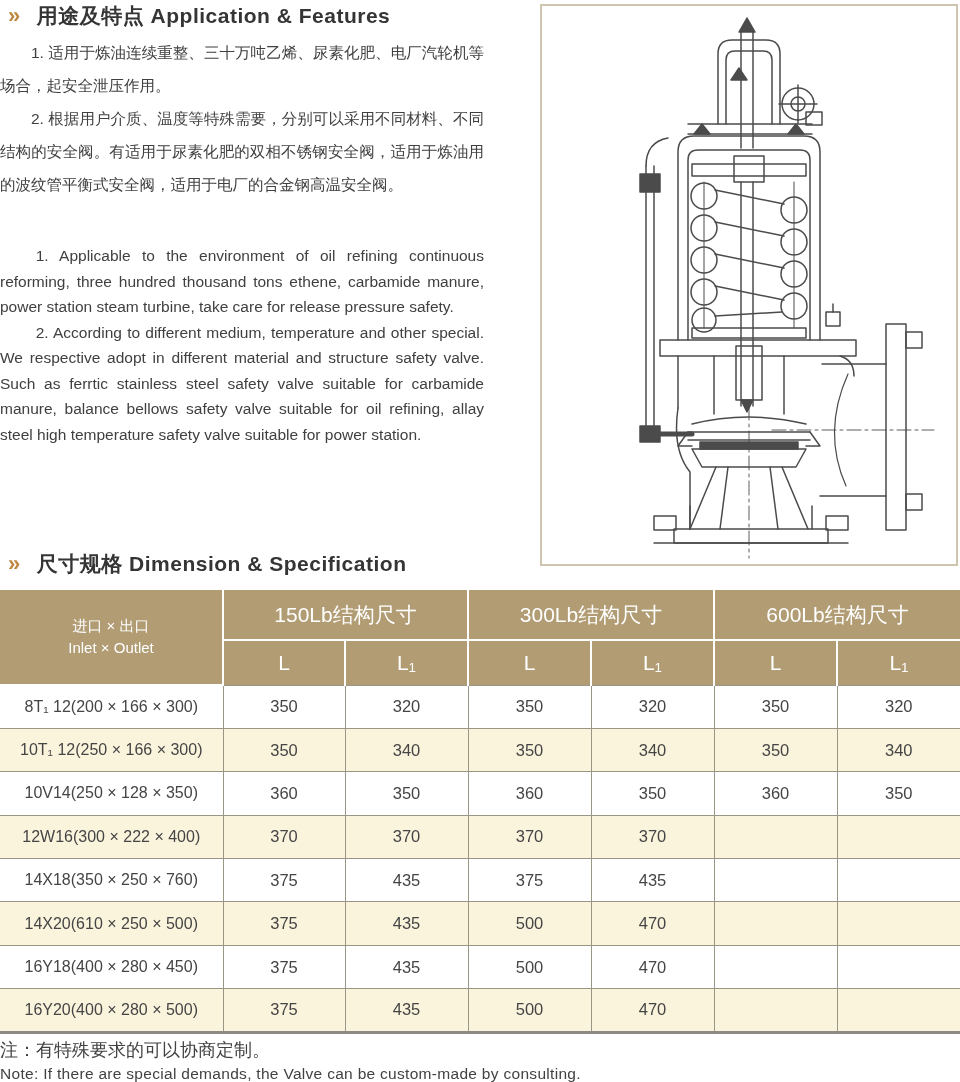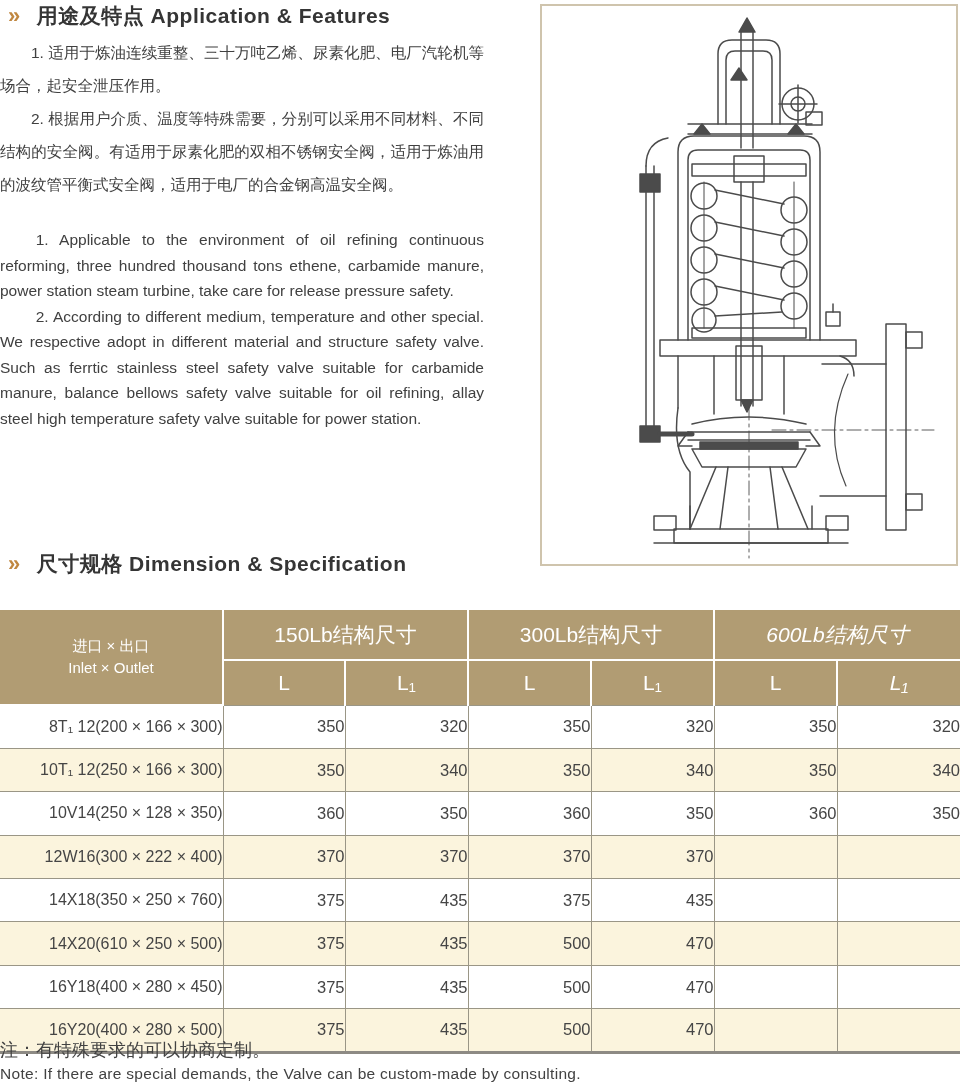--- a/index.html
+++ b/index.html
@@ -23,50 +23,50 @@
   }
   #features-heading { top:2px; }
   #dims-heading { top:550px; }
 
   
   .text-col { position:absolute; left:0; top:36px; width:484px; }
   .cn p {
     font-size:15.5px; line-height:33px; color:#404040;
     text-align:justify; text-indent:2em;
   }
-  .en { margin-top:26px; }
+  .en { margin-top:42px; }
   .en p {
     font-size:15.5px; line-height:25.5px; color:#404040;
     text-align:justify; text-indent:2.3em;
   }
 
   
   .valve-box {
     position:absolute; left:540px; top:4px; width:418px; height:562px;
     border:2px solid #cfc4ad; background:#fff;
   }
   .valve-box svg { display:block; }
 
   
   table.dims {
-    position:absolute; left:0; top:610px; width:960px;
+    position:absolute; left:0; top:590px; width:960px;
     border-collapse:collapse; table-layout:fixed;
   }
   table.dims th {
     background:#b19c73; color:#ffffff; font-weight:normal;
     font-size:21px; text-align:center; vertical-align:middle;
     border:2px solid #ffffff;
   }
   table.dims thead tr.group-row th { height:50px; border-top:none; }
   table.dims thead tr.sub-row th { height:45px; border-bottom:none; }
   table.dims th:first-child { border-left:none; }
-  table.dims th:last-child { border-right:none;font-style:italic; }
+  table.dims th:last-child { border-right:none; }
   table.dims th.col-model { line-height:22px; font-size:15px; }
   table.dims td {
-    height:43.4px; text-align:right; vertical-align:middle;
+    height:43.4px; text-align:center; vertical-align:middle;
     font-size:16.5px; color:#454545;
     border:1px solid #9a9686;
   }
   table.dims td:first-child { border-left:none; }
   table.dims td:last-child { border-right:none; }
   table.dims td.model { font-size:16px; }
   table.dims tbody tr:nth-child(even) { background:#fbf4dd; }
   table.dims tbody tr:nth-child(odd)  { background:#ffffff; }
   table.dims tbody tr:last-child td { border-bottom:3px solid #8d8a84;margin-left:36px; }
 

